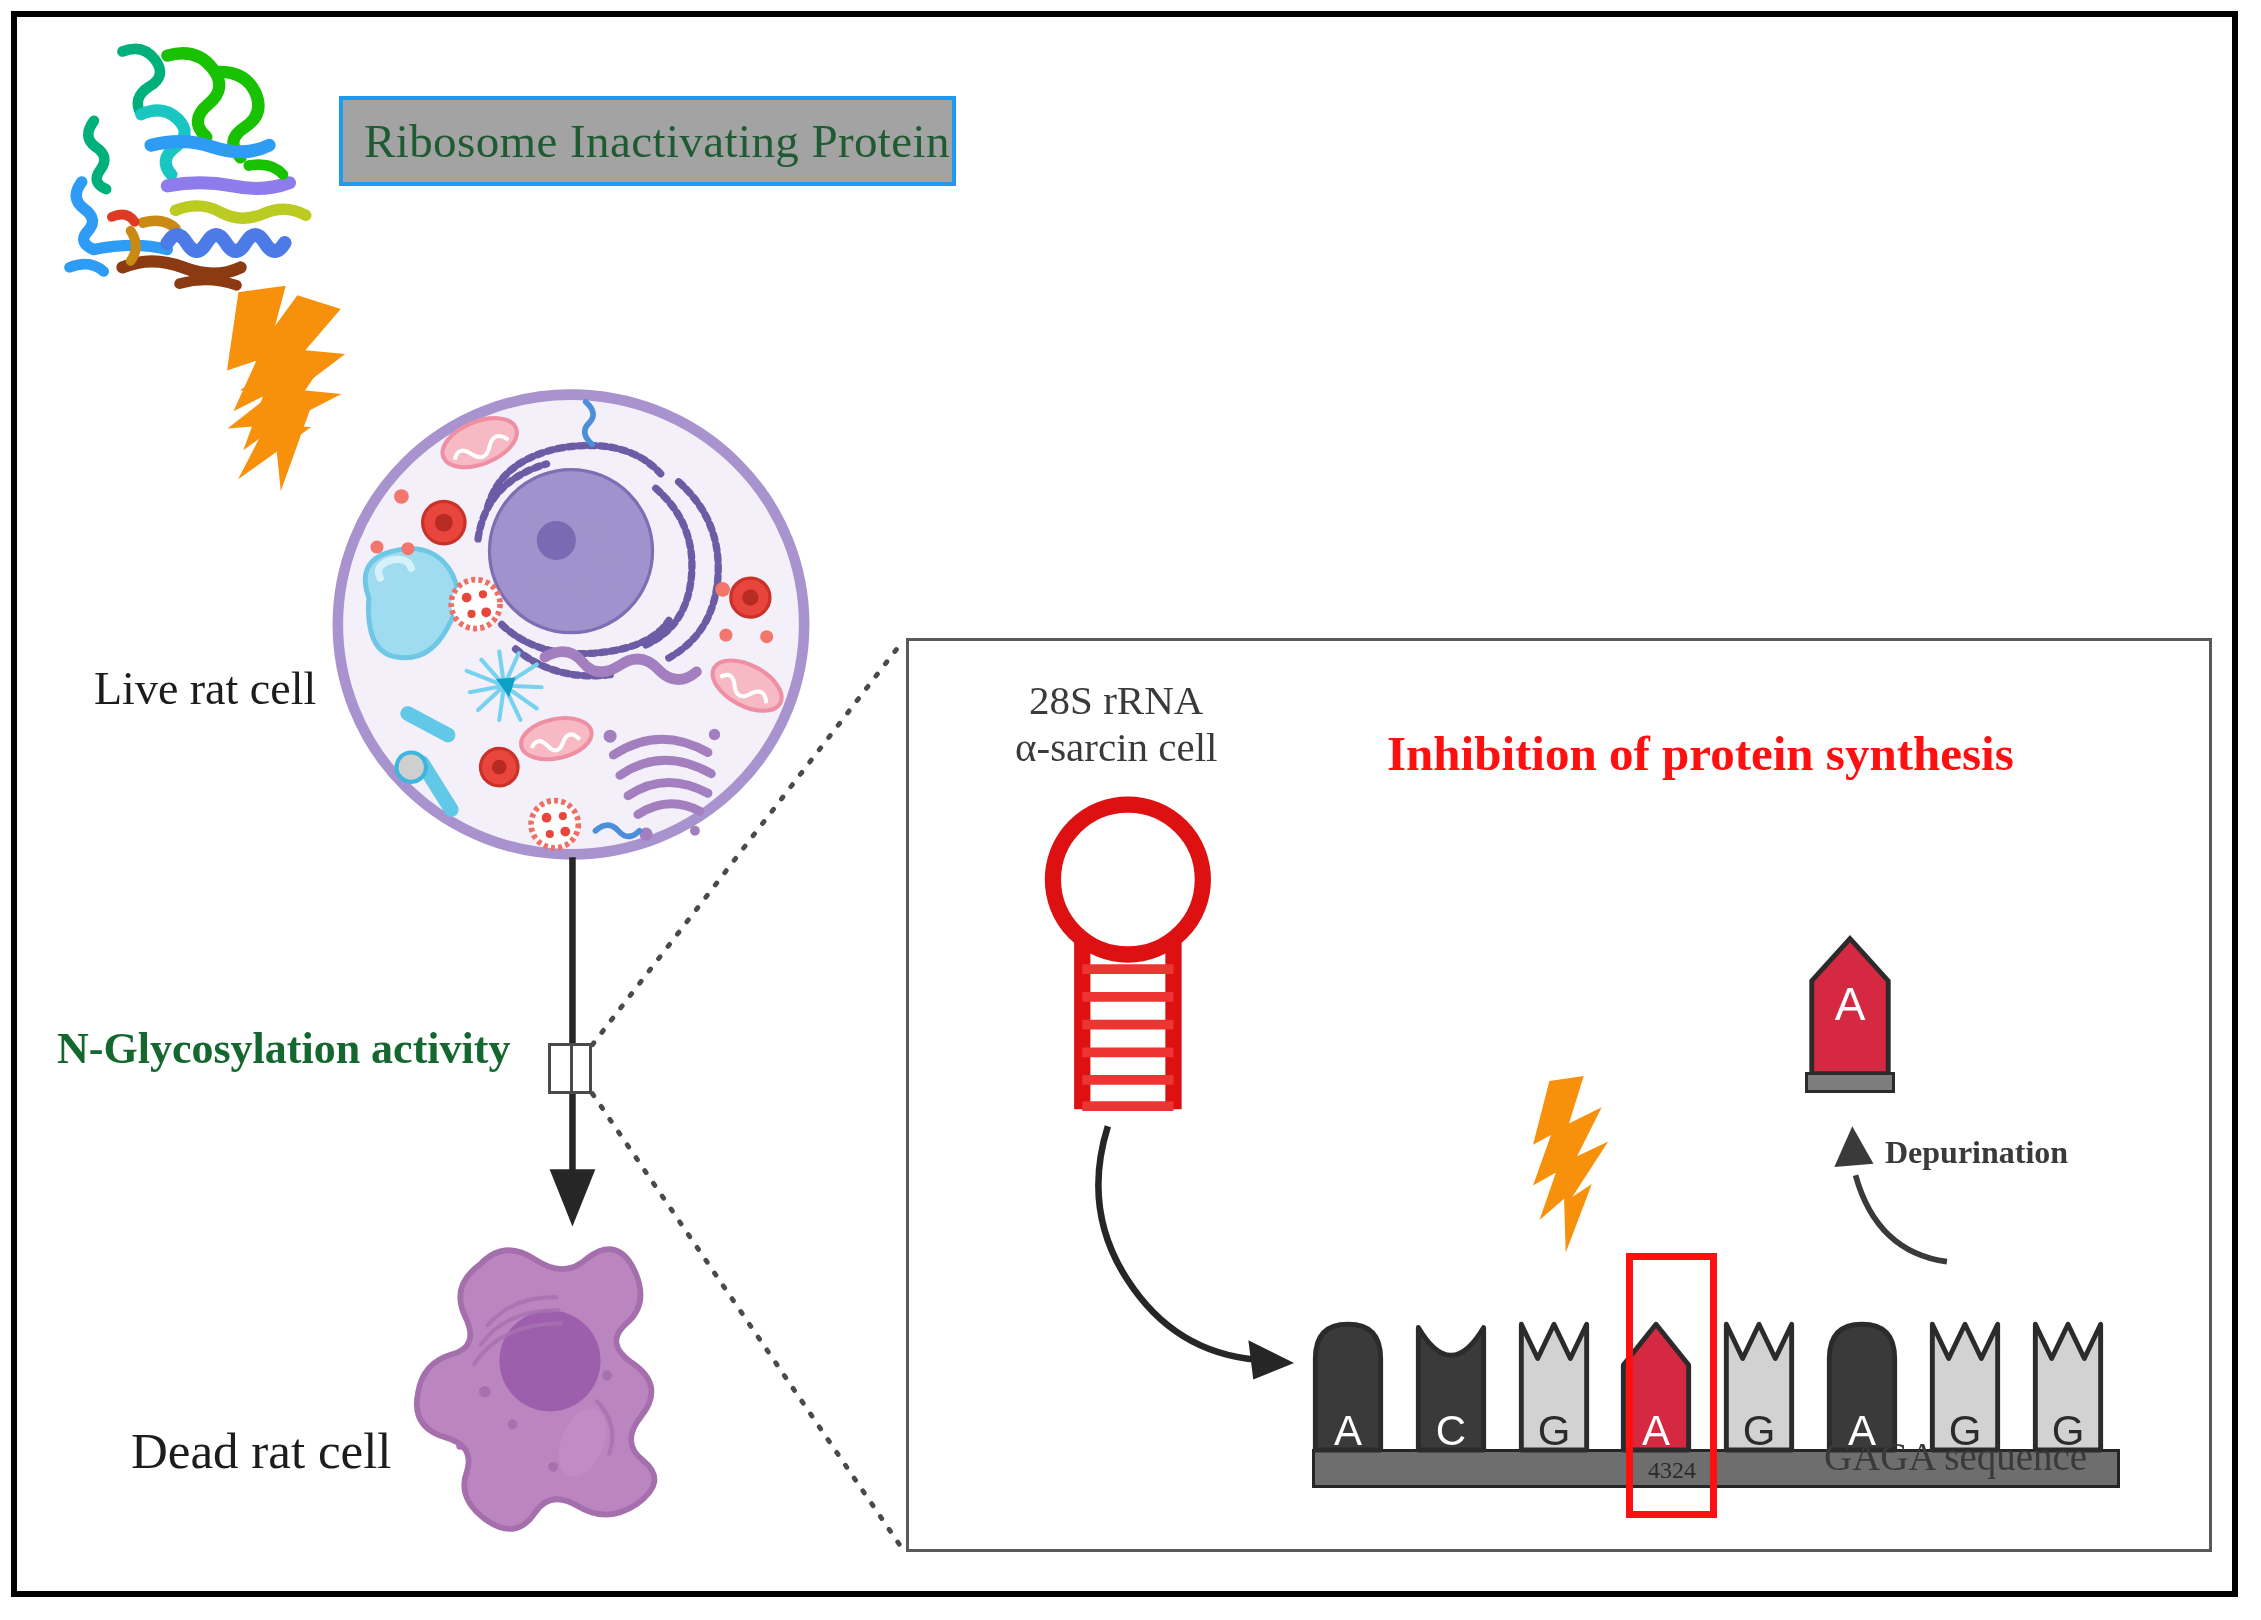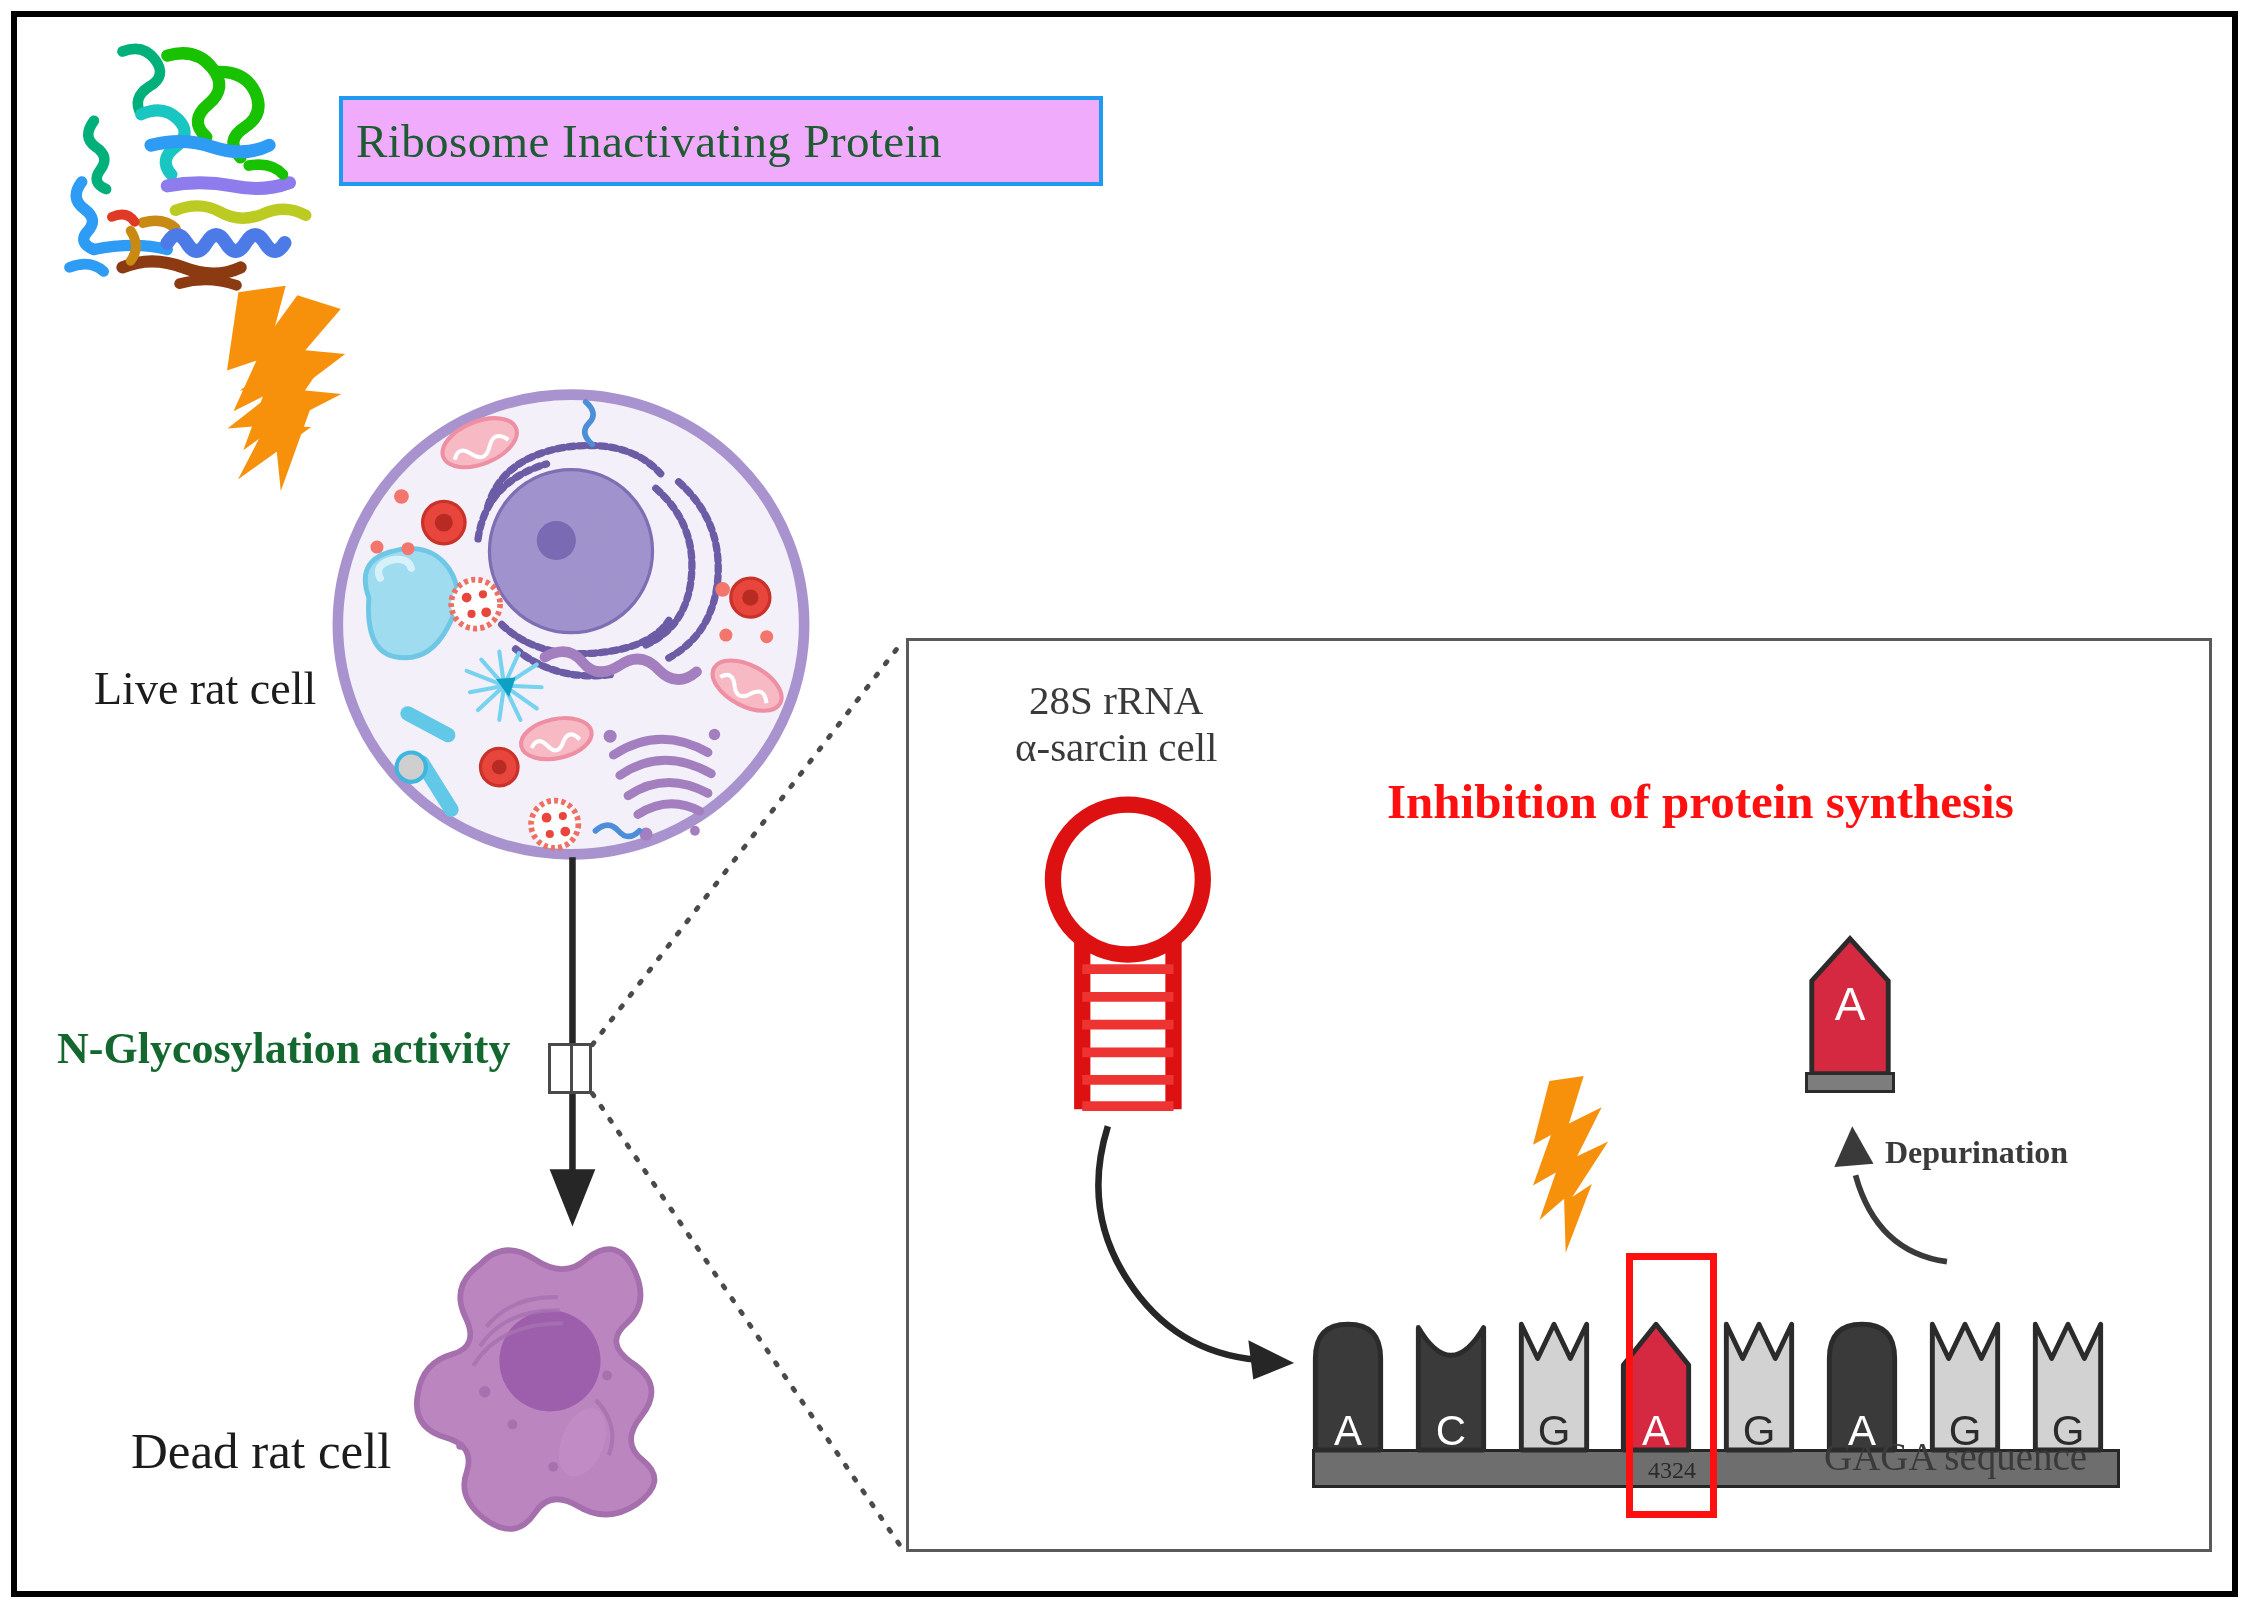--- a/index.html
+++ b/index.html
@@ -26,28 +26,28 @@
     border: 6.5px solid #000000;
     box-sizing: border-box;
     pointer-events: none;
   }
   .abs { position: absolute; }
 
   
   #rip-title-box {
     left: 339px;
     top: 96px;
-    width: 764px;
+    width: 617px;
     height: 90px;
     border: 4.1px solid #1E9BF0;
-    background: #f0abfc;
+    background: #a3a3a3;
     box-sizing: border-box;
     display: flex;
     align-items: center;
-    padding-left: 13px;
+    padding-left: 21px;
   }
   #rip-title-text {
     font-size: 47px;
     color: #1F5B32;
     letter-spacing: 0.4px;
     white-space: nowrap;
   }
 
   
   .lbl {
@@ -65,21 +65,21 @@
   #nglyc-label {
     left: 57px; top: 1024px;
     font-size: 44px; color: #14672E; font-weight: bold;
   }
   #rrna-label {
     left: 1015px; top: 677px;
     font-size: 41px; color: #3a3a3a; text-align: center;
   }
   #inhibition-label {
     left: 1387px; top: 726px;
-    font-size: 49px; color: #FF1010; font-weight: bold; margin-top: 48px;
+    font-size: 49px; color: #FF1010; font-weight: bold;
   }
   #depurination-label {
     left: 1885px; top: 1134px;
     font-size: 32px; color: #3a3a3a; font-weight: bold;
   }
   #gaga-label {
     left: 1824px; top: 1435px;
     font-size: 39px; color: #3a3a3a;
   }
 

